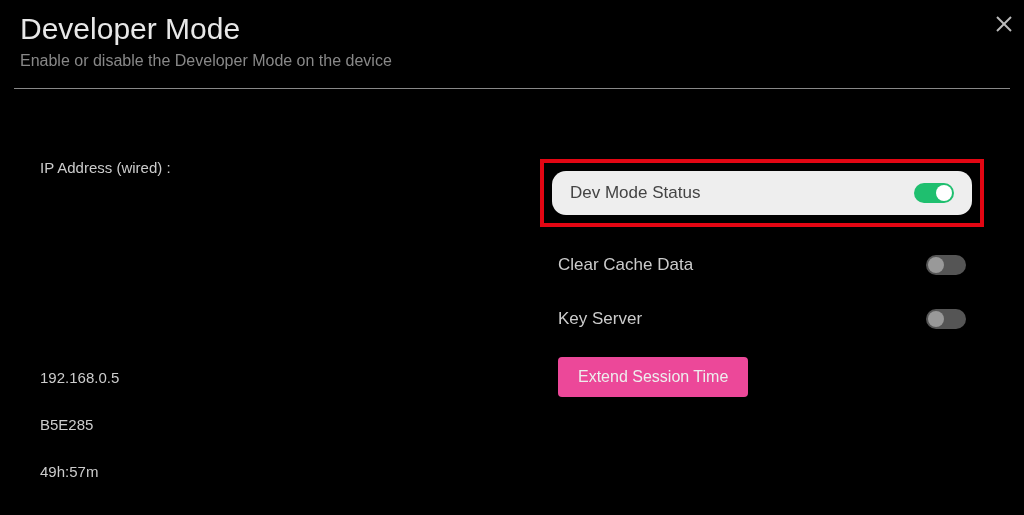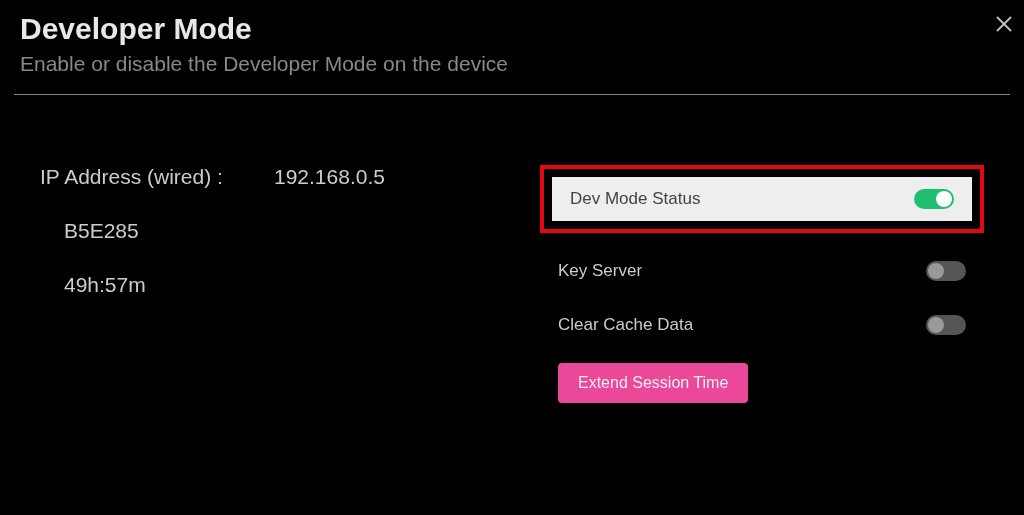--- a/index.html
+++ b/index.html
@@ -14,26 +14,26 @@
       width: 1024px;
       height: 515px;
       overflow: hidden;
       position: relative;
     }
     .header {
       padding: 12px 20px 18px 20px;
     }
     .title {
       font-size: 30px;
-      font-weight: 700;
+      font-weight: 400;
       color: #e8e8e8;
       margin-bottom: 6px;
     }
     .subtitle {
-      font-size: 21px;
+      font-size: 16px;
       color: #888;
       font-weight: 400;
     }
     .close-btn {
       position: absolute;
       top: 12px;
       right: 8px;
       width: 24px;
       height: 24px;
       cursor: pointer;
@@ -52,45 +52,45 @@
       display: flex;
       padding: 70px 40px 0 40px;
       gap: 60px;
     }
     .left-col {
       flex: 0 0 440px;
     }
     .info-row {
       display: flex;
       margin-bottom: 30px;
-      font-size: 21px;
+      font-size: 15px;
+      flex-direction: column;
     }
     .info-label {
       flex: 0 0 210px;
       color: #ccc;
     }
     .info-value {
       color: #ccc;
-      margin-left: 24px;
     }
     .right-col {
       flex: 1;
       padding-top: 0px;
     }
     .highlight-box {
       border: 4px solid #e30613;
       padding: 8px;
       margin-bottom: 16px;
     }
     .toggle-row {
       display: flex;
       align-items: flex-start;
       justify-content: space-between;
       padding: 12px 18px;
-      border-radius: 0;
+      border-radius: 14px;
       font-size: 17px;
     }
     .toggle-row.active {
       background: #eeeeee;
       color: #444;
     }
     .toggle-row.inactive {
       background: transparent;
       color: #ccc;
       padding: 12px 18px;
@@ -176,24 +176,24 @@
 
   <div class="right-col">
     <div class="highlight-box">
       <div class="toggle-row active">
         <span>Dev Mode Status</span>
         <div class="toggle on"></div>
       </div>
     </div>
 
     <div class="toggle-row inactive">
-      <span>Key Server</span>
+      <span>Clear Cache Data</span>
       <div class="toggle off"></div>
     </div>
 
     <div class="toggle-row inactive">
-      <span>Clear Cache Data</span>
+      <span>Key Server</span>
       <div class="toggle off"></div>
     </div>
 
     <div class="extend-btn">Extend Session Time</div>
   </div>
 </div>
 
 </body></html>

